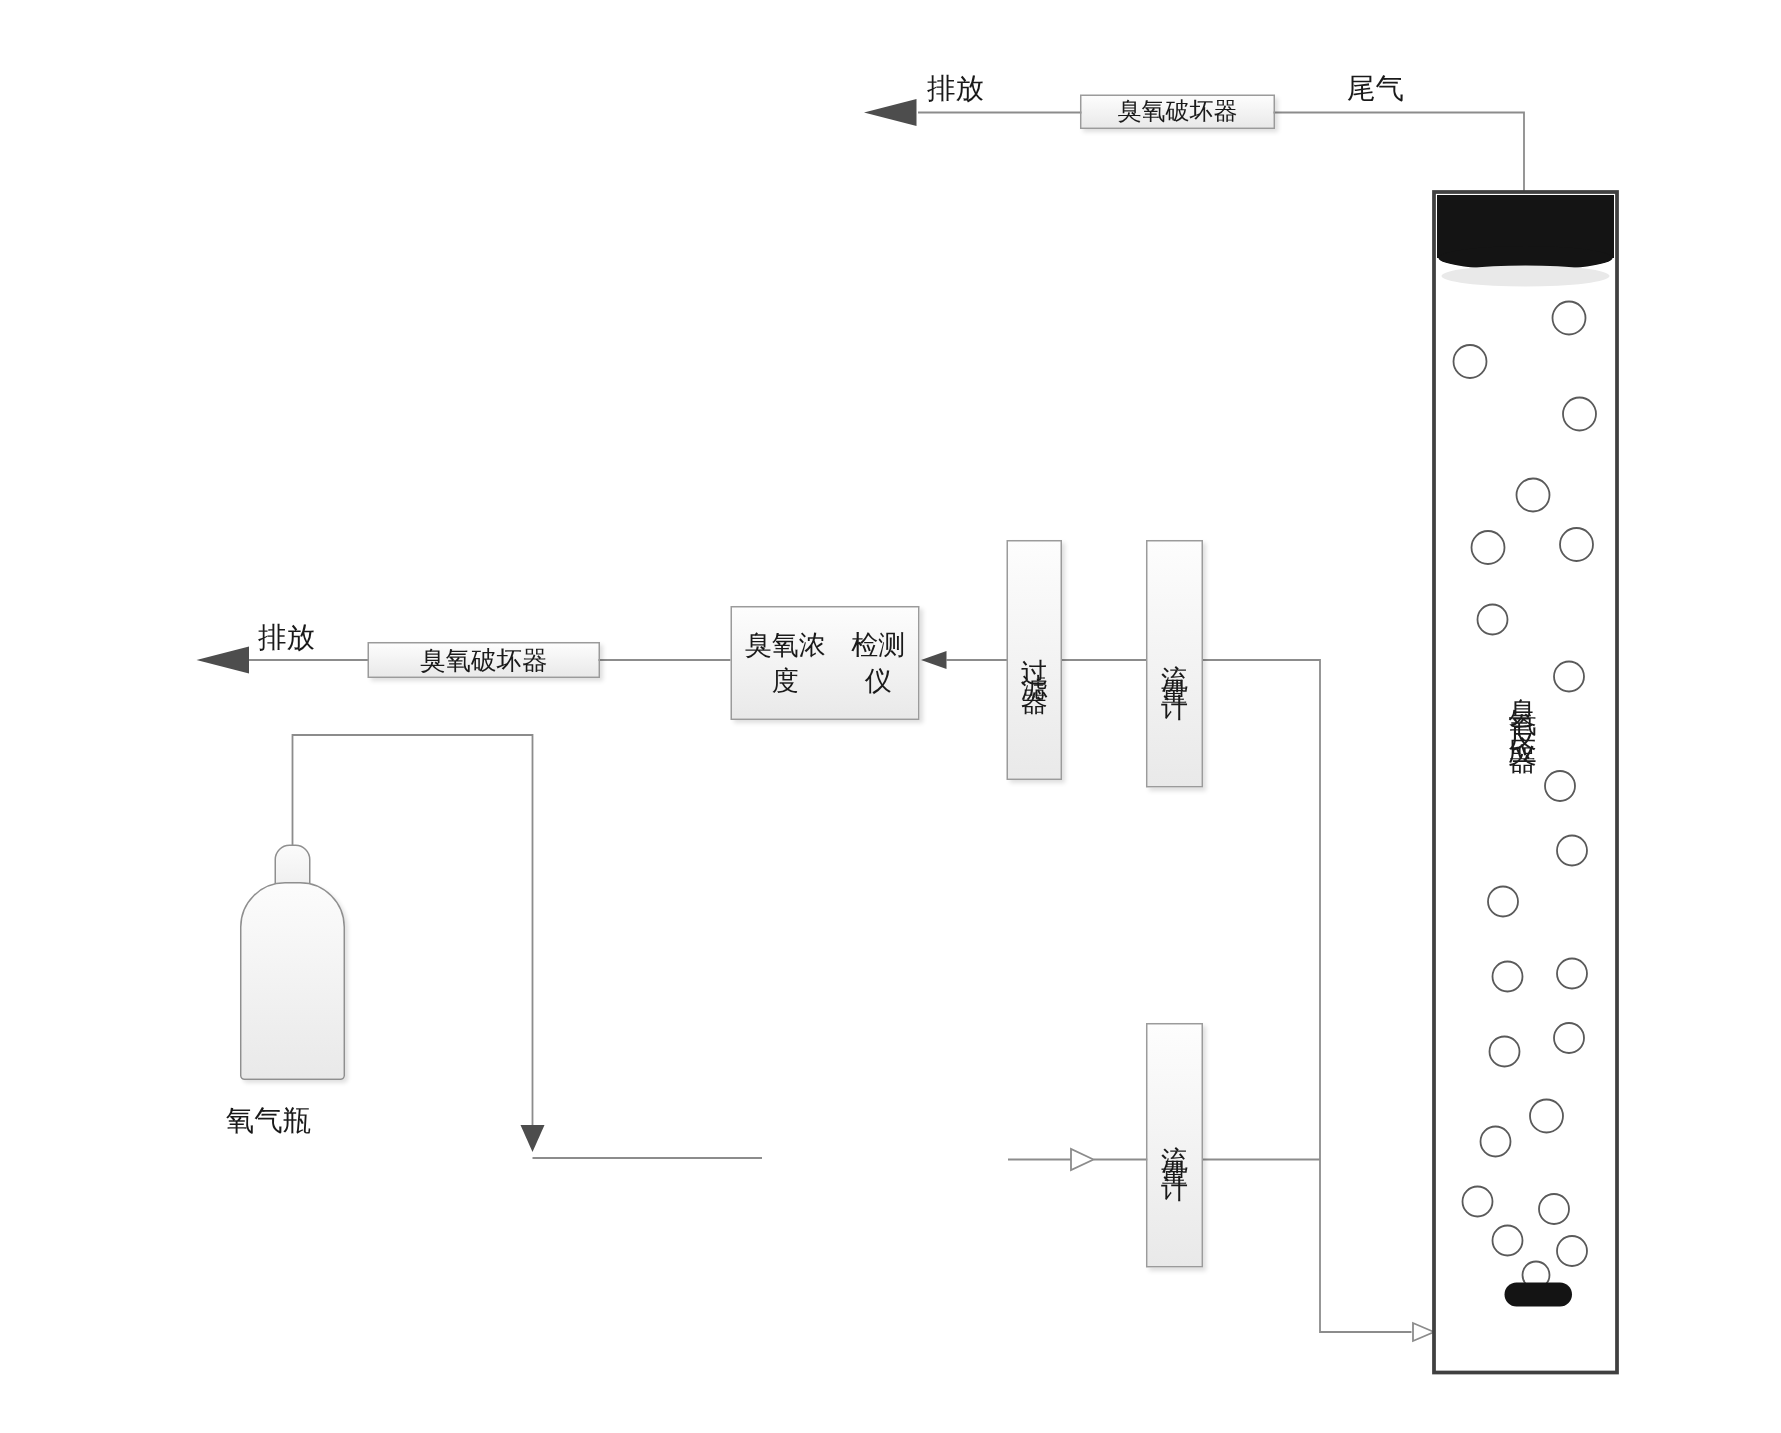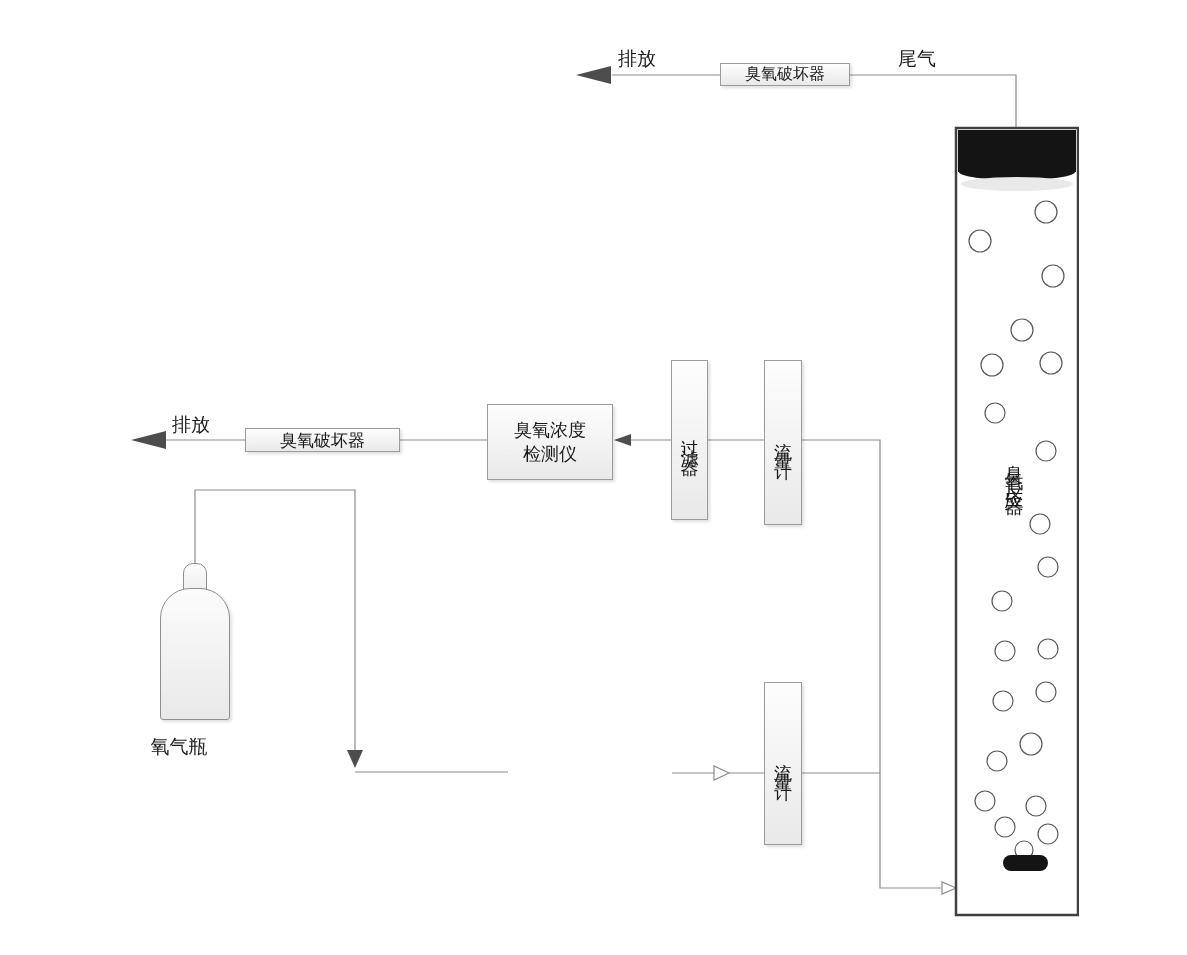--- a/index.html
+++ b/index.html
@@ -1,17 +1,17 @@
 <!DOCTYPE html>
 <html><head>
 <meta charset="utf-8">
 <style>
   html,body{margin:0;padding:0;background:#ffffff;}
   .canvas{
-    position:relative;width:1079px;height:955px;background:#ffffff;
+    position:relative;width:1187px;height:955px;background:#ffffff;
     font-family:"Liberation Serif","DejaVu Serif",serif;color:#1a1a1a;overflow:hidden;
   }
   .abs{position:absolute;box-sizing:border-box;}
   .box{
     background:linear-gradient(180deg,#fdfdfd 0%,#e9e9e9 100%);
     border:1px solid #9b9b9b;
     box-shadow:2px 2px 3px rgba(0,0,0,.13);
     display:flex;align-items:center;justify-content:center;
     box-sizing:border-box;text-align:center;
   }
@@ -95,21 +95,21 @@
   </div>
 
   <div class="label abs" style="left:898px;top:46px;">尾气</div>
 
   <div class="label abs" style="left:172px;top:412px;">排放</div>
 
   <div class="box abs" style="left:245px;top:428px;width:155px;height:24px;font-size:17px;">
     <span>臭氧破坏器</span>
   </div>
 
-  <div class="box abs" style="left:487px;top:404px;width:126px;height:76px;font-size:18px;flex-direction:column;line-height:1.35;">
+  <div class="box abs" style="left:487px;top:404px;width:126px;height:76px;font-size:18px;line-height:1.35;">
     <div>臭氧浓度</div>
     <div>检测仪</div>
   </div>
 
   <div class="box abs" style="left:671px;top:360px;width:37px;height:160px;font-size:18px;">
     <span class="vtext" style="letter-spacing:10px;">过滤器</span>
   </div>
 
   <div class="box abs" style="left:764px;top:360px;width:38px;height:165px;font-size:18px;">
     <span class="vtext" style="letter-spacing:10px;">流量计</span>

